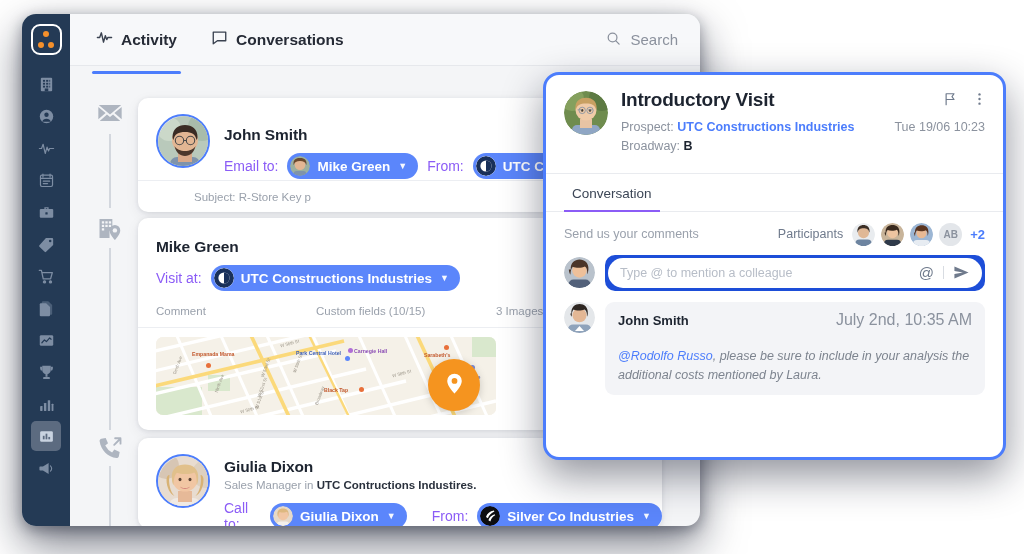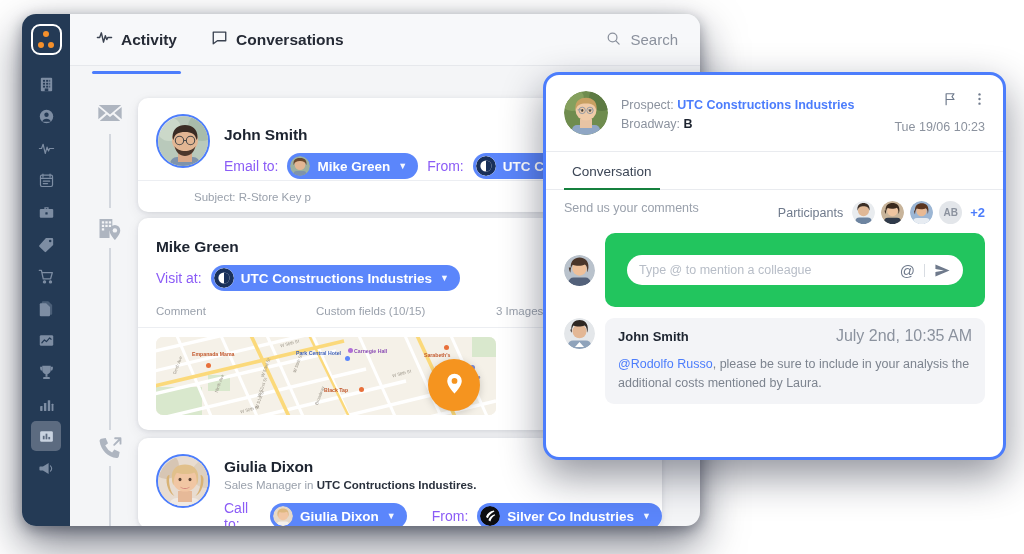--- a/index.html
+++ b/index.html
@@ -160,67 +160,67 @@
   .d-meta .val { color: #1d2430; font-weight: bold; }
   .d-date { position: absolute; right: 18px; top: 45px; font-size: 12.5px; color: #8b929e; }
   .d-actions { position: absolute; right: 16px; top: 16px; display: flex; align-items: center; gap: 14px; color: #6f7a8c; }
   .d-actions svg { width: 15px; height: 16px; display: block; }
 
   .d-sep { height: 1px; background: #e9ebef; margin: 4px 0 0 0; }
 
   .d-tabs { padding: 10px 18px 0 18px; }
   .d-tab {
     display: inline-block; font-size: 13.5px; color: #3c4656;
-    padding: 2px 8px 9px 8px; border-bottom: 2px solid #15803d;
+    padding: 2px 8px 9px 8px; border-bottom: 2px solid #8b5cf6;
   }
   .d-tabs-rule { height: 1px; background: #e9ebef; margin-top: -1px; }
 
   .d-commentbar {
-    display: flex; align-items: flex-start; padding: 11px 18px 0 18px;
+    display: flex; align-items: center; padding: 11px 18px 0 18px;
   }
   .d-commentbar .hint { font-size: 12.5px; color: #9aa1ac; }
   .participants { margin-left: auto; display: flex; align-items: center; gap: 6px; }
   .participants .plabel { font-size: 12.5px; color: #6f7a8c; margin-right: 3px; }
   .participants .pav { width: 23px; height: 23px; border-radius: 50%; overflow: hidden; }
   .participants .initials {
     width: 23px; height: 23px; border-radius: 50%;
     background: #e3e6ea; color: #8b929e;
     font-size: 10px; font-weight: bold;
     display: flex; align-items: center; justify-content: center;
   }
   .participants .more { font-size: 13px; font-weight: bold; color: #4c7dfc; margin-left: 2px; }
 
   .composer {
     margin: 9px 18px 0 18px;
     display: flex; align-items: center; gap: 10px;
   }
   .composer .me { width: 31px; height: 31px; border-radius: 50%; overflow: hidden; flex: 0 0 31px; }
   .composer .field-wrap {
-    flex: 1; background: #22c55e; border-radius: 10px; padding: 22px;
+    flex: 1; background: #1d4ed8; border-radius: 10px; padding: 3px;
   }
   .composer .field {
     background: #ffffff; border-radius: 999px; height: 30px;
     display: flex; align-items: center; padding: 0 12px;
   }
   .composer input {
     border: 0; outline: 0; flex: 1; font-size: 12.5px; color: #2a313d;
     background: transparent; font-family: "Liberation Sans", sans-serif;
   }
   .composer input::placeholder { color: #b7bdc7; }
   .composer .at { font-size: 15px; color: #6f7a8c; margin-right: 9px; }
   .composer .divider { width: 1px; height: 13px; background: #d8dce2; margin-right: 9px; }
   .composer .send svg { width: 17px; height: 17px; color: #6f7a8c; display: block; }
 
   .msg { display: flex; gap: 10px; margin: 11px 18px 0 18px; }
   .msg .mav { width: 31px; height: 31px; border-radius: 50%; overflow: hidden; flex: 0 0 31px; }
   .msg .bubble { flex: 1; background: #f3f4f7; border-radius: 9px; padding: 9px 13px 11px 13px; }
   .msg .brow { display: flex; align-items: baseline; }
   .msg .bname { font-size: 13px; font-weight: bold; color: #1d2430; }
   .msg .btime { margin-left: auto; font-size: 16px; color: #8b929e; }
-  .msg .btext { font-size: 12.5px; color: #7d848f; line-height: 1.5; margin-top: 10px; }
+  .msg .btext { font-size: 12.5px; color: #7d848f; line-height: 1.5; margin-top: 18px; font-style: italic; }
   .msg .btext .mention { color: #4c7dfc; }
 
   .hidden-overflow { overflow: hidden; }
 </style>
 </head>
 <body>
 
 <div class="stage">
 
   <div class="app-window">
@@ -663,20 +663,21 @@
               <path d="M11.4 16.5c0-6.5 4.6-9.8 10.6-9.8s10.6 3.3 10.6 9.8c0 1.6-.5 2.4-.5 2.4-.8-4.9-4.2-6.5-10.1-6.5s-9.3 1.6-10.1 6.5c0 0-.5-.8-.5-2.4z" fill="#c8a062"></path>
               <ellipse cx="18.2" cy="19.4" rx="1.2" ry="1.4" fill="#4a4136"></ellipse>
               <ellipse cx="26" cy="19.4" rx="1.2" ry="1.4" fill="#4a4136"></ellipse>
               <path d="M13.6 18.8h4.4M24.2 18.8h4.4" stroke="#8b95a3" stroke-width=".9" fill="none"></path>
               <circle cx="18.2" cy="19.4" r="3.2" fill="none" stroke="#8b95a3" stroke-width=".9"></circle>
               <circle cx="26" cy="19.4" r="3.2" fill="none" stroke="#8b95a3" stroke-width=".9"></circle>
             </g>
           </svg>
         </div>
         <div style="flex:1; min-width:0;">
+          <div class="d-title">Introductory Visit</div>
           <div class="d-meta">
             <div>
               <span>Prospect:</span>
               <span class="lnk">UTC Constructions Industries</span>
             </div>
             <div>
               <span>Broadway:</span>
               <span class="val">B</span>
             </div>
           </div>

